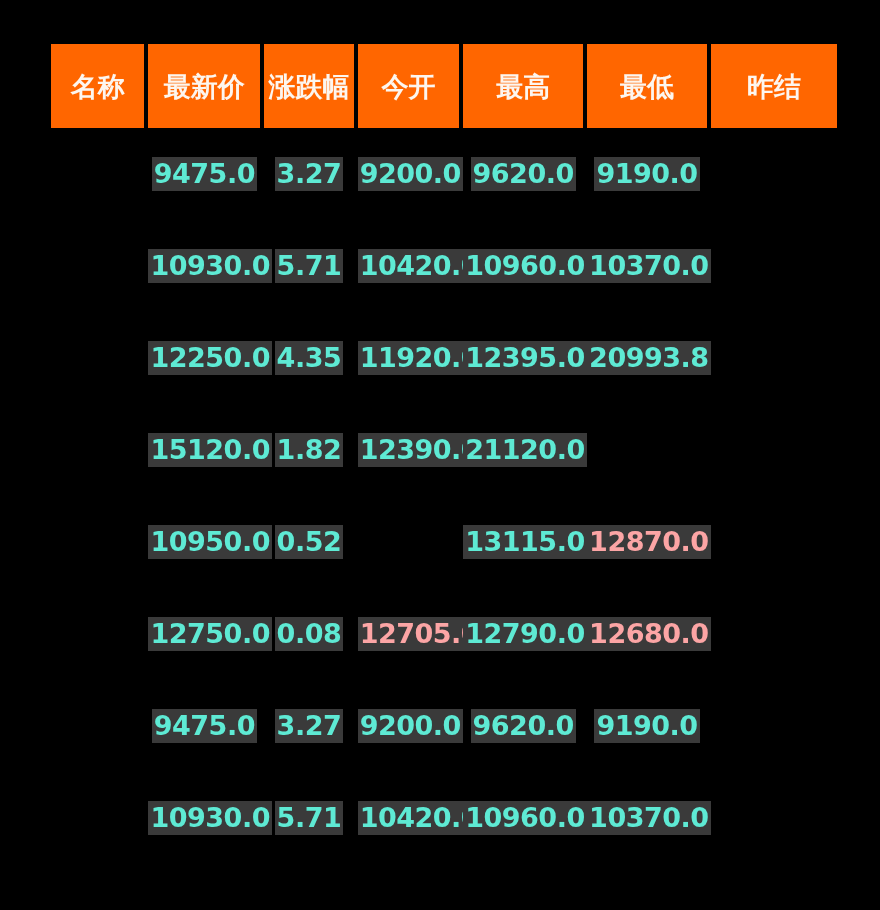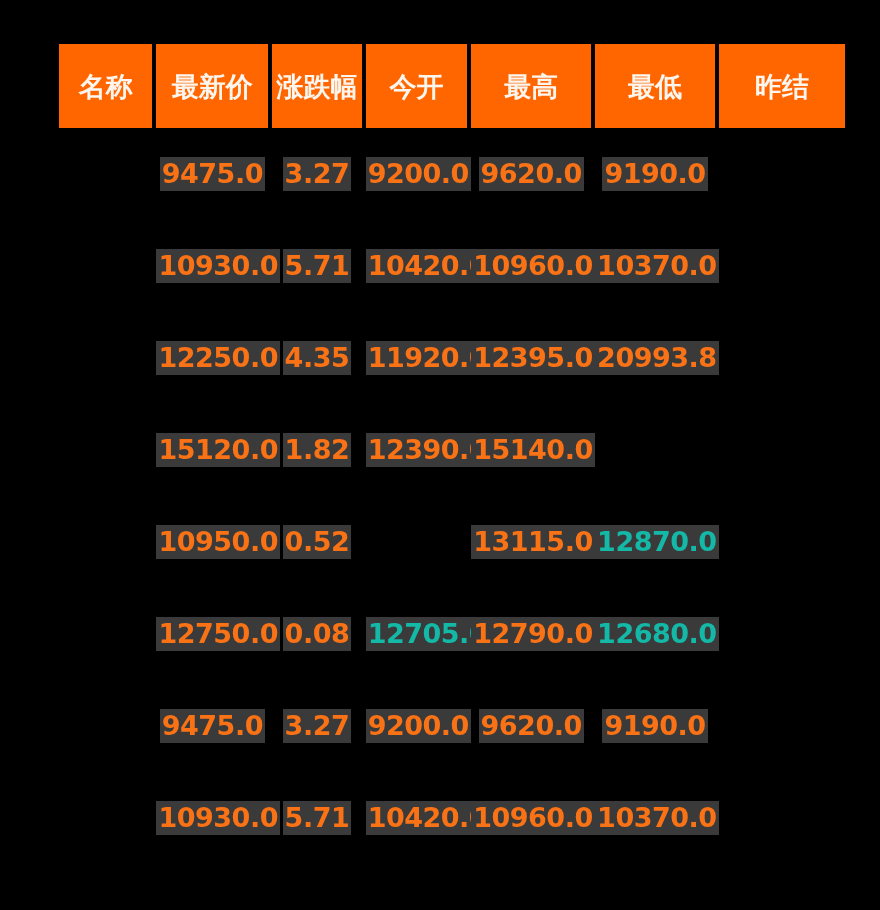--- a/index.html
+++ b/index.html
@@ -10,21 +10,21 @@
   body {
     width: 880px;
     height: 910px;
     font-family: "DejaVu Sans", "Liberation Sans", sans-serif;
     overflow: hidden;
     position: relative;
   }
 
   #quote-table {
     position: absolute;
-    left: 55px;
+    left: 47px;
     top: 44px;
     width: 794px;
     border-collapse: separate;
     border-spacing: 4px 0;
     table-layout: fixed;
   }
 
   
   #quote-table thead th {
     background: #ff6600;
@@ -61,22 +61,22 @@
     font-weight: 700;
     font-size: 27px;
     line-height: 1.18;
     letter-spacing: -0.5px;
     white-space: nowrap;
     padding: 1px 2px;
   }
   .cellval.filled {
     background: #3a3a3a;
   }
-  .up    { color: #f97316; }
-  .down  { color: #14b8a6; }
+  .up    { color: #5eead4; }
+  .down  { color: #fca5a5; }
   .blank { background: transparent; }
 
   
   col.c-name   { width: 92px;  }
   col.c-last   { width: 110px; }
   col.c-chg    { width: 88px;  }
   col.c-open   { width: 100px; }
   col.c-high   { width: 118px; }
   col.c-low    { width: 118px; }
   col.c-prev   { width: 124px; }
@@ -131,21 +131,21 @@
         <td><span class="cellval filled up">11920.0</span></td>
         <td><span class="cellval filled up">12395.0</span></td>
         <td><span class="cellval filled up">20993.8</span></td>
         <td><span class="cellval blank " style="visibility: hidden;"></span></td>
       </tr>
       <tr>
         <td><span class="cellval blank " style="visibility: hidden;"></span></td>
         <td><span class="cellval filled up">15120.0</span></td>
         <td><span class="cellval filled up">1.82</span></td>
         <td><span class="cellval filled up">12390.0</span></td>
-        <td><span class="cellval filled up">15140.0</span></td>
+        <td><span class="cellval filled up">21120.0</span></td>
         <td><span class="cellval blank " style="visibility: hidden;"></span></td>
         <td><span class="cellval blank " style="visibility: hidden;"></span></td>
       </tr>
       <tr>
         <td><span class="cellval blank " style="visibility: hidden;"></span></td>
         <td><span class="cellval filled up">10950.0</span></td>
         <td><span class="cellval filled up">0.52</span></td>
         <td><span class="cellval blank " style="visibility: hidden;"></span></td>
         <td><span class="cellval filled up">13115.0</span></td>
         <td><span class="cellval filled down">12870.0</span></td>

